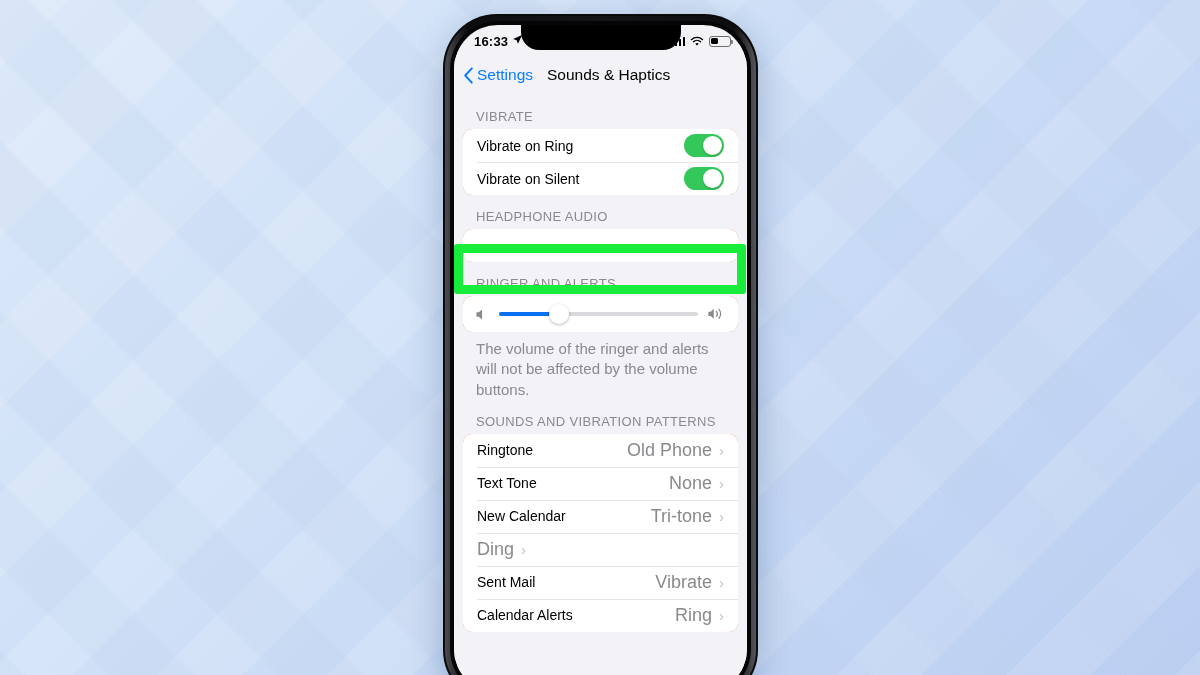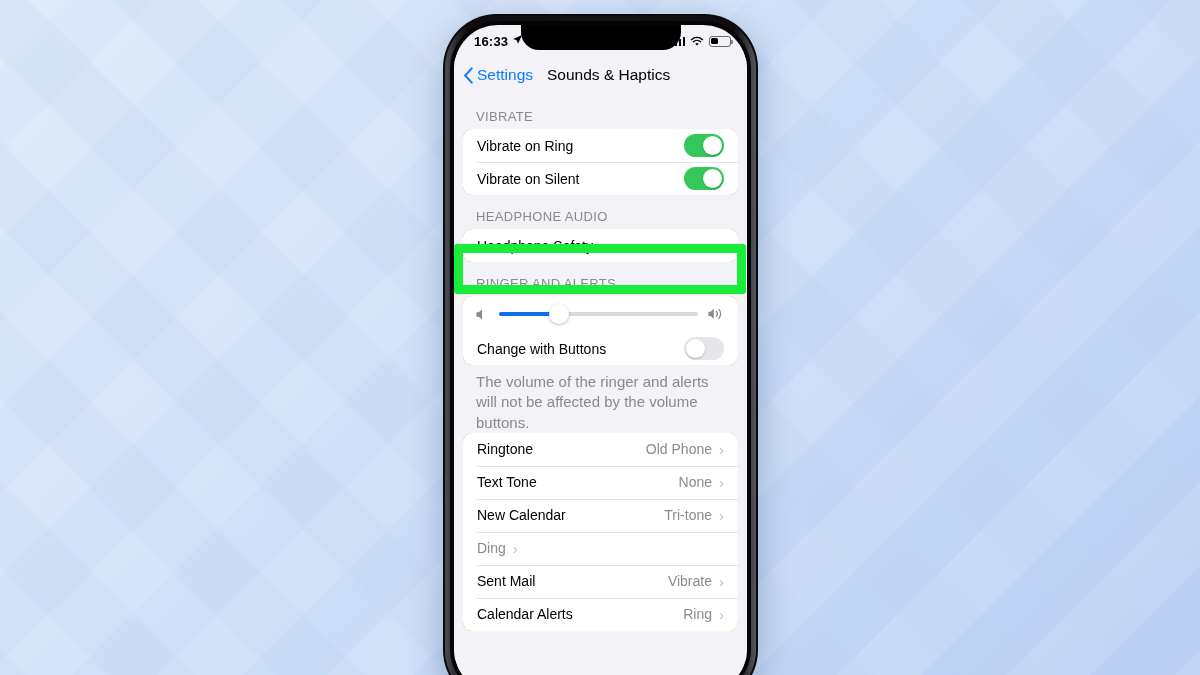--- a/index.html
+++ b/index.html
@@ -207,21 +207,21 @@
     left: 14px; right: 0; top: 0;
     height: 1px;
     background: #e4e4e8;
   }
   .row .label {
     font-size: 14px;
     color: #000;
     flex: 1;
   }
   .row .value {
-    font-size: 14px;
+    font-size: 18px;
     color: #8a8a8e;
     margin-right: 7px;
   }
   .chev {
     color: #c2c2c6;
     font-size: 15px;
     line-height: 1;
   }
 
   
@@ -362,50 +362,44 @@
           <span class="label">Vibrate on Silent</span>
           <span class="toggle on">
               <span class="knob"></span>
             </span>
         </div>
       </div>
 
       <div class="section-header">HEADPHONE AUDIO</div>
       <div class="card">
         <div class="row">
-          <span class="label">Headphone Safety</span>
           <span class="chev">›</span>
         </div>
       </div>
 
       <div class="section-header">RINGER AND ALERTS</div>
       <div class="card">
         <div class="slider-row">
           <svg width="15" height="13" viewBox="0 0 16 14">
             <path d="M7.5 1.5 L4 4.6 H1.5 V9.4 H4 L7.5 12.5 Z" fill="#8a8a8e"></path>
           </svg>
           <span class="track">
             <span class="fill" style="width: 30%;"></span>
             <span class="thumb" style="left: 30%;"></span>
           </span>
           <svg width="19" height="14" viewBox="0 0 21 15">
             <path d="M7.5 1.8 L4 4.9 H1.5 V9.7 H4 L7.5 12.8 Z" fill="#8a8a8e"></path>
             <path d="M10.4 4.6 A4.2 4.2 0 0 1 10.4 10" stroke="#8a8a8e" stroke-width="1.4" fill="none" stroke-linecap="round"></path>
             <path d="M13.2 2.4 A7.3 7.3 0 0 1 13.2 12.2" stroke="#8a8a8e" stroke-width="1.4" fill="none" stroke-linecap="round"></path>
           </svg>
         </div>
-        <div class="row">
-          <span class="label">Change with Buttons</span>
-          <span class="toggle off">
-              <span class="knob"></span>
-            </span>
-        </div>
       </div>
       <div class="footnote">The volume of the ringer and alerts will not be affected by the volume buttons.</div>
 
+      <div class="section-header">SOUNDS AND VIBRATION PATTERNS</div>
       <div class="card">
         <div class="row">
           <span class="label">Ringtone</span>
           <span class="value">Old Phone</span>
           <span class="chev">›</span>
         </div>
         <div class="row">
           <span class="label">Text Tone</span>
           <span class="value">None</span>
           <span class="chev">›</span>

